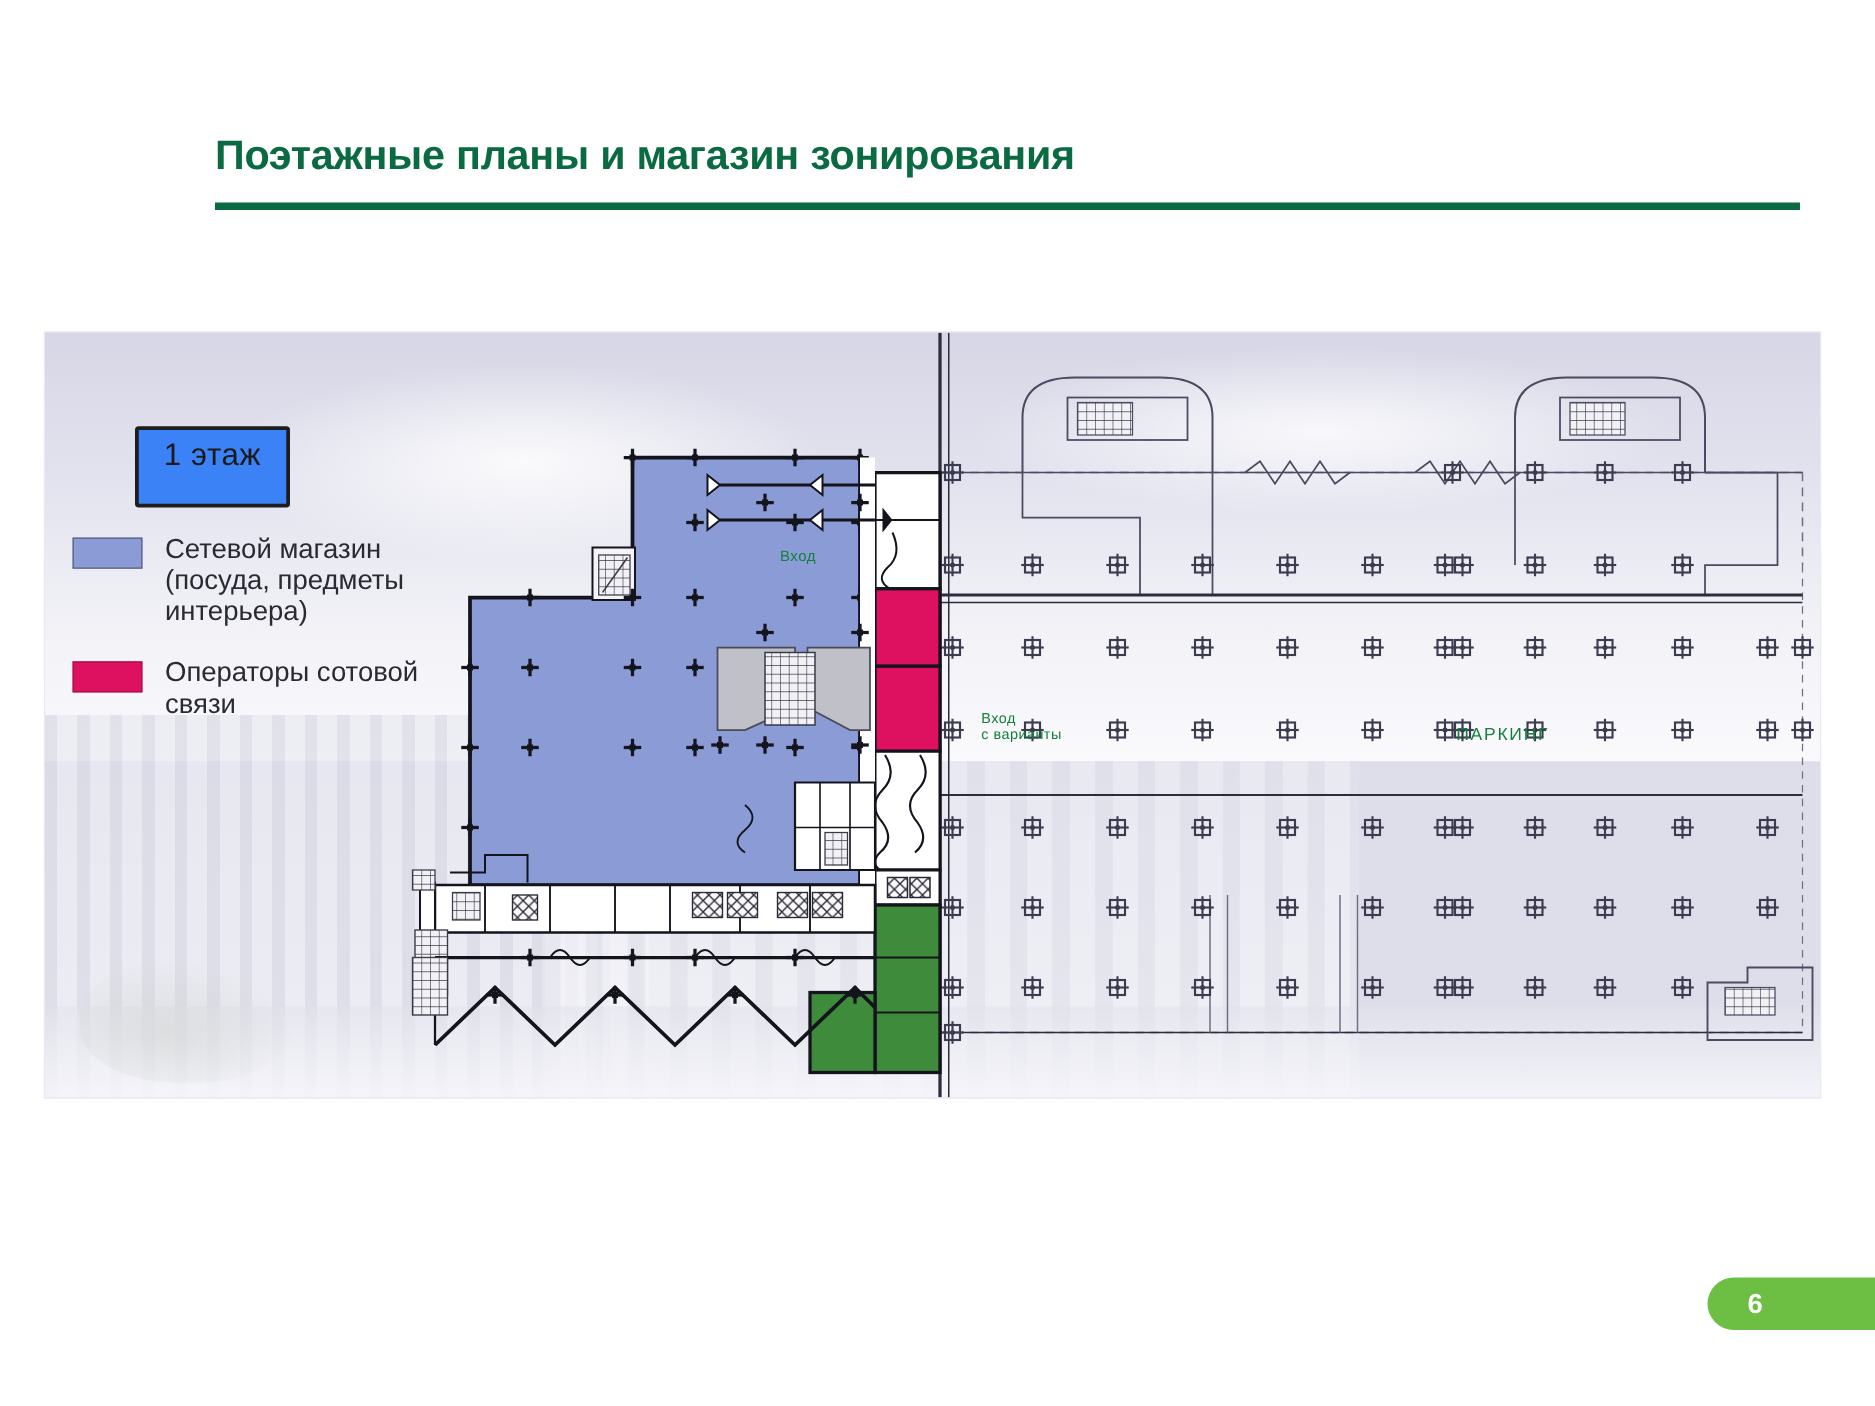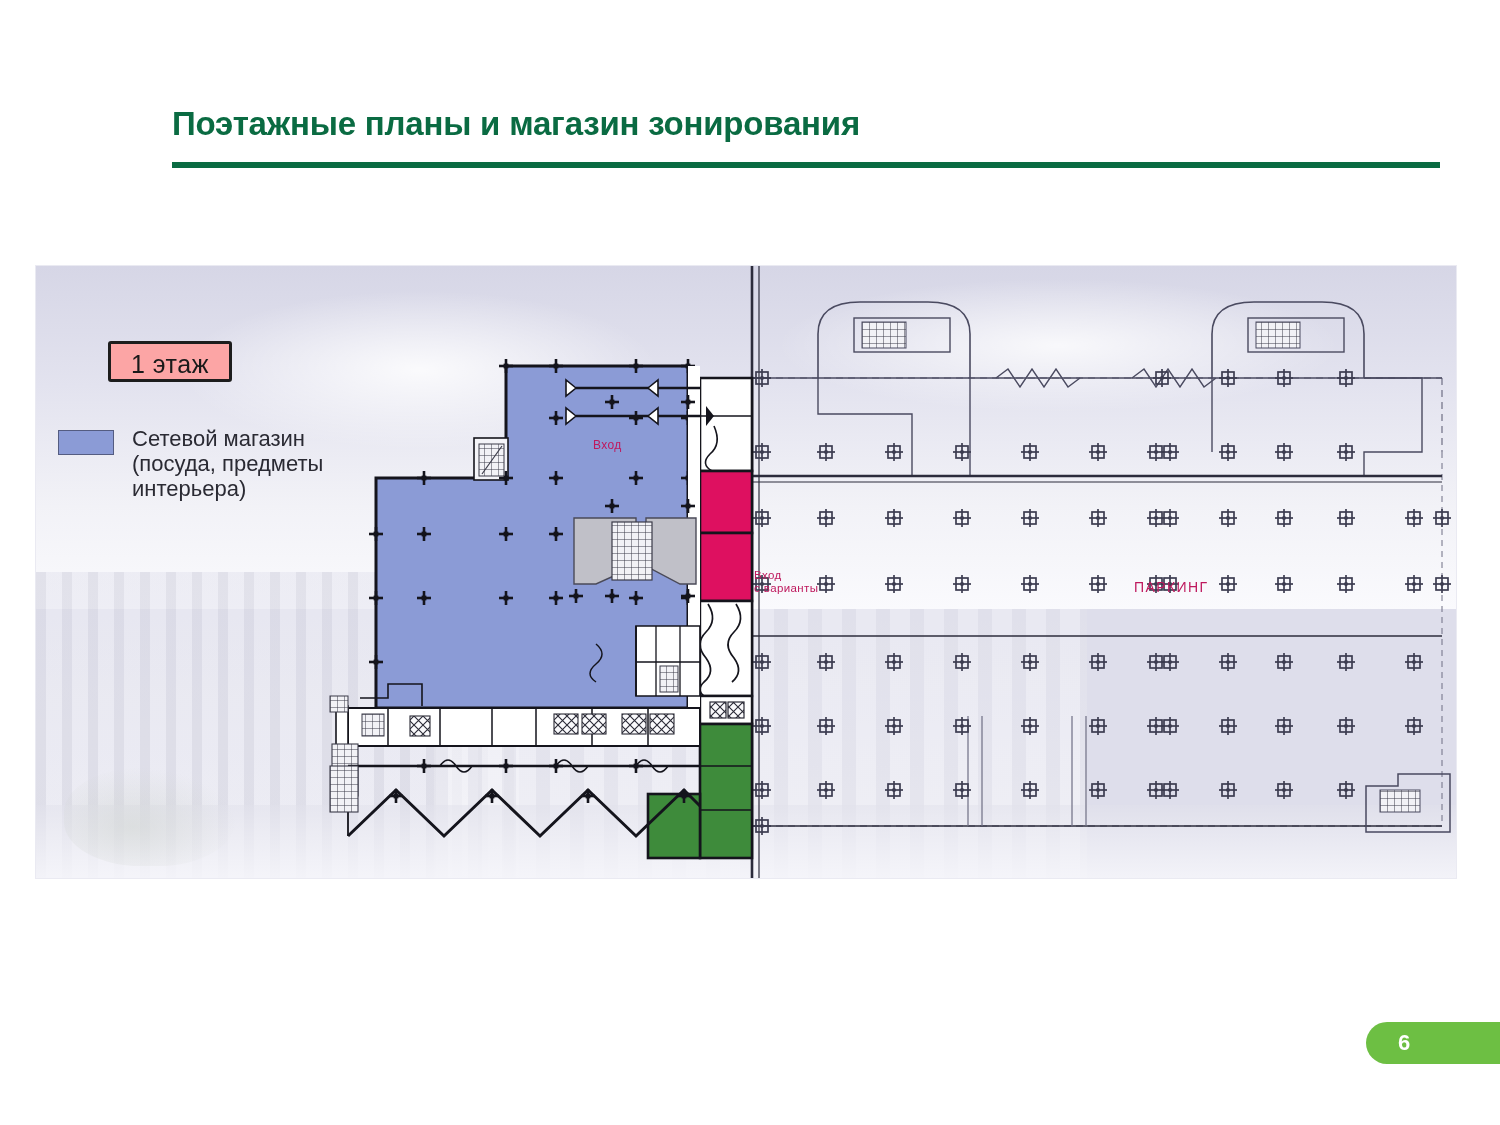--- a/index.html
+++ b/index.html
@@ -58,21 +58,21 @@
     left:0;bottom:0;width:100%;height:12%;
     background:linear-gradient(180deg,rgba(225,225,235,.5),rgba(245,245,250,.9));
   }
   #wm-trees{
     left:2%;bottom:2%;width:12%;height:16%;border-radius:45%;
     background:radial-gradient(ellipse at 40% 60%,rgba(205,210,205,.5),rgba(240,240,242,0) 72%);
   }
   
   #floor-badge{
     position:absolute;left:72px;top:75px;
-    padding:6px 20px 0;background:#fca5a5;
+    padding:6px 20px 24px;background:#3b82f6;
     border:3px solid #1d1d1d;border-radius:3px;
     font-size:25px;color:#1a1a1a;font-weight:400;
     letter-spacing:.5px;
   }
   
   #legend{position:absolute;left:22px;top:160px;width:300px;}
   .legend-row{display:flex;align-items:flex-start;margin-bottom:24px;}
   .legend-swatch{
     width:54px;height:23px;flex:0 0 54px;margin-right:18px;margin-top:4px;
     border:1px solid rgba(40,40,60,.55);
@@ -80,22 +80,23 @@
   .sw-blue{background:#8b9bd6;}
   .sw-magenta{background:#de1060;border-color:rgba(120,10,50,.5);}
   .sw-green{background:#3e8b3b;border-color:rgba(25,70,25,.5);}
   .legend-label{
     font-size:22px;line-height:25px;color:#2a2a33;
   }
   
   #plan-canvas{position:absolute;left:0;top:0;width:100%;height:100%;}
   
   .plan-text{
-    position:absolute;color:#be185d;font-size:12px;letter-spacing:.4px;
+    position:absolute;color:#15803d;font-size:12px;letter-spacing:.4px;
     white-space:nowrap;
+    margin-left:31px;
   }
   #label-parking{left:1098px;top:313px;font-size:14px;letter-spacing:1.4px;}
   #label-entrance{left:557px;top:172px;}
   #label-entrance-parking{left:718px;top:303px;line-height:13px;font-size:11.5px;}
   
   #page-badge{
     position:absolute;right:0;top:1022px;width:134px;height:42px;
     background:#6dbf43;border-radius:21px 0 0 21px;
     color:#ffffff;font-size:22px;font-weight:bold;
     display:flex;align-items:center;padding-left:32px;
@@ -394,20 +395,24 @@
     </g>
   </svg>
 
   <div id="floor-badge">1 этаж</div>
 
   <div id="legend">
     <div class="legend-row">
       <div class="legend-swatch sw-blue"></div>
       <div class="legend-label">Сетевой магазин (посуда, предметы интерьера)</div>
     </div>
+    <div class="legend-row">
+      <div class="legend-swatch sw-magenta"></div>
+      <div class="legend-label">Операторы сотовой связи</div>
+    </div>
   </div>
 
   <div class="plan-text" id="label-parking">ПАРКИНГ</div>
   <div class="plan-text" id="label-entrance">Вход</div>
   <div class="plan-text" id="label-entrance-parking">
     <div>Вход</div>
     <div>с варианты</div>
   </div>
 </div>
 

